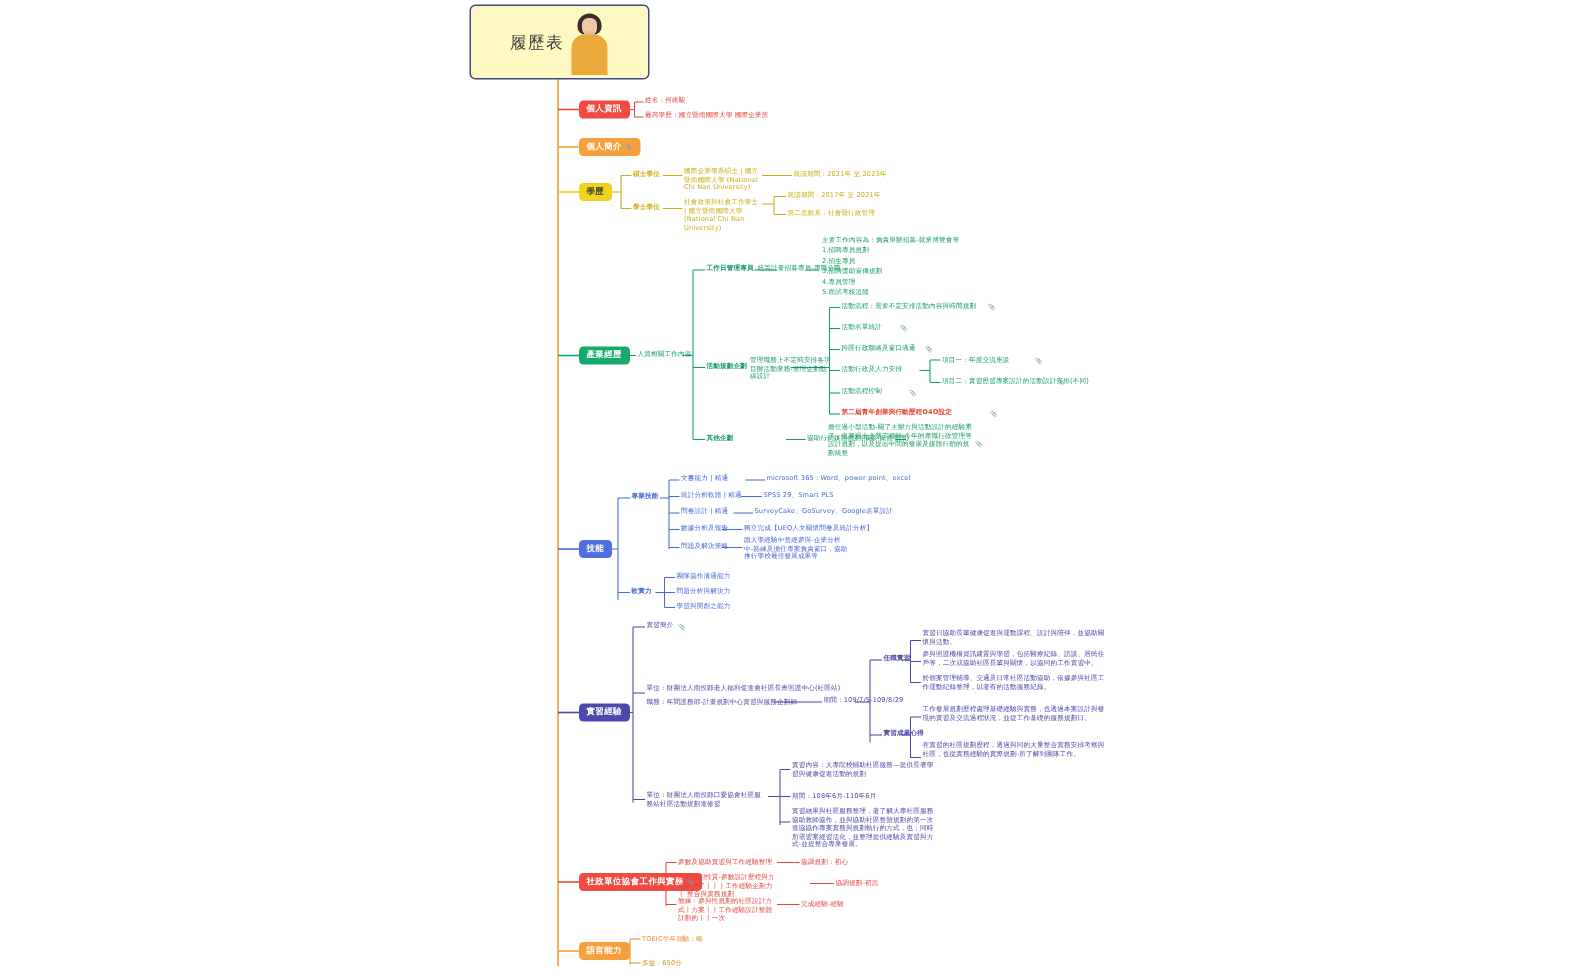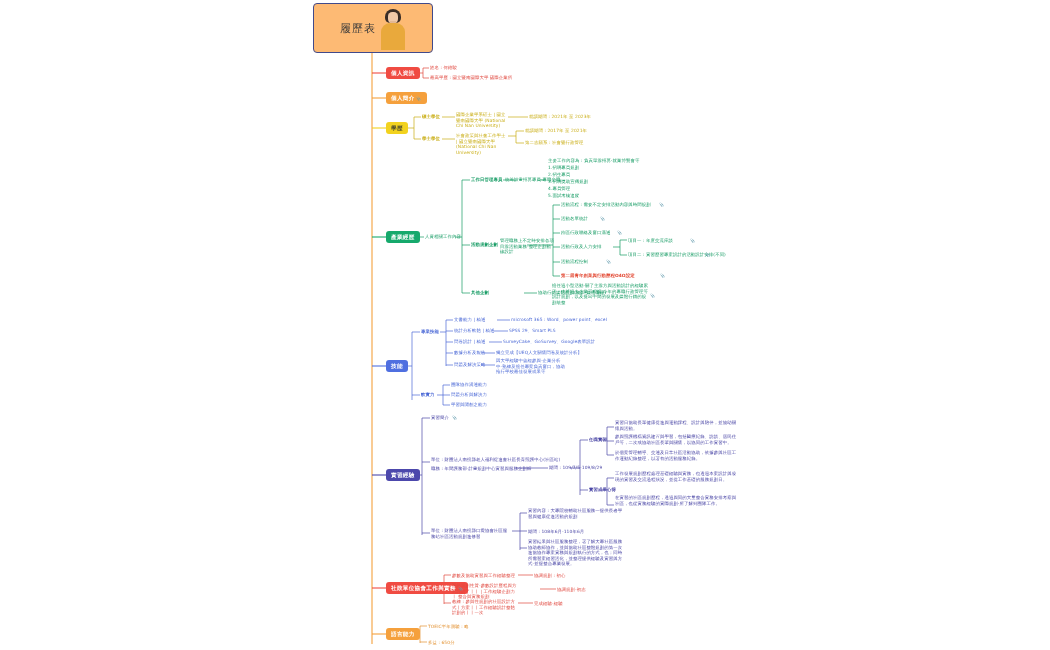--- a/index.html
+++ b/index.html
@@ -7,21 +7,21 @@
     background: #ffffff;
     width: 1050px; height: 650px;
     overflow: hidden;
     font-family: "DejaVu Sans", "Liberation Sans", sans-serif;
   }
   #canvas { position: relative; width: 1050px; height: 650px; }
   svg.links { position: absolute; left: 0; top: 0; width: 1050px; height: 650px; pointer-events: none; }
 
   .root-box {
     position: absolute; left: 313px; top: 3px; width: 118px; height: 48px;
-    border: 1.4px solid #414a8b; border-radius: 4px; background: #fdba74;
+    border: 1.4px solid #414a8b; border-radius: 4px; background: #fef9c3;
     display: flex; align-items: center; justify-content: center;
   }
   .root-title { font-size: 11px; color: #3a3a3a; letter-spacing: 1px; margin-right: 4px; }
   .avatar { width: 26px; height: 44px; position: relative; overflow: hidden; }
   .av-hair { position:absolute; left:5px; top:3px; width:16px; height:14px; background:#3a2d26; border-radius:8px 8px 5px 5px; }
   .av-face { position:absolute; left:8px; top:6px; width:10px; height:12px; background:#f0c9a8; border-radius:5px 5px 6px 6px; }
   .av-body { position:absolute; left:1px; top:17px; width:24px; height:27px; background:#e9a93c; border-radius:9px 9px 0 0; }
   .av-neck { position:absolute; left:10px; top:15px; width:6px; height:5px; background:#e3b894; }
 
   .node {

